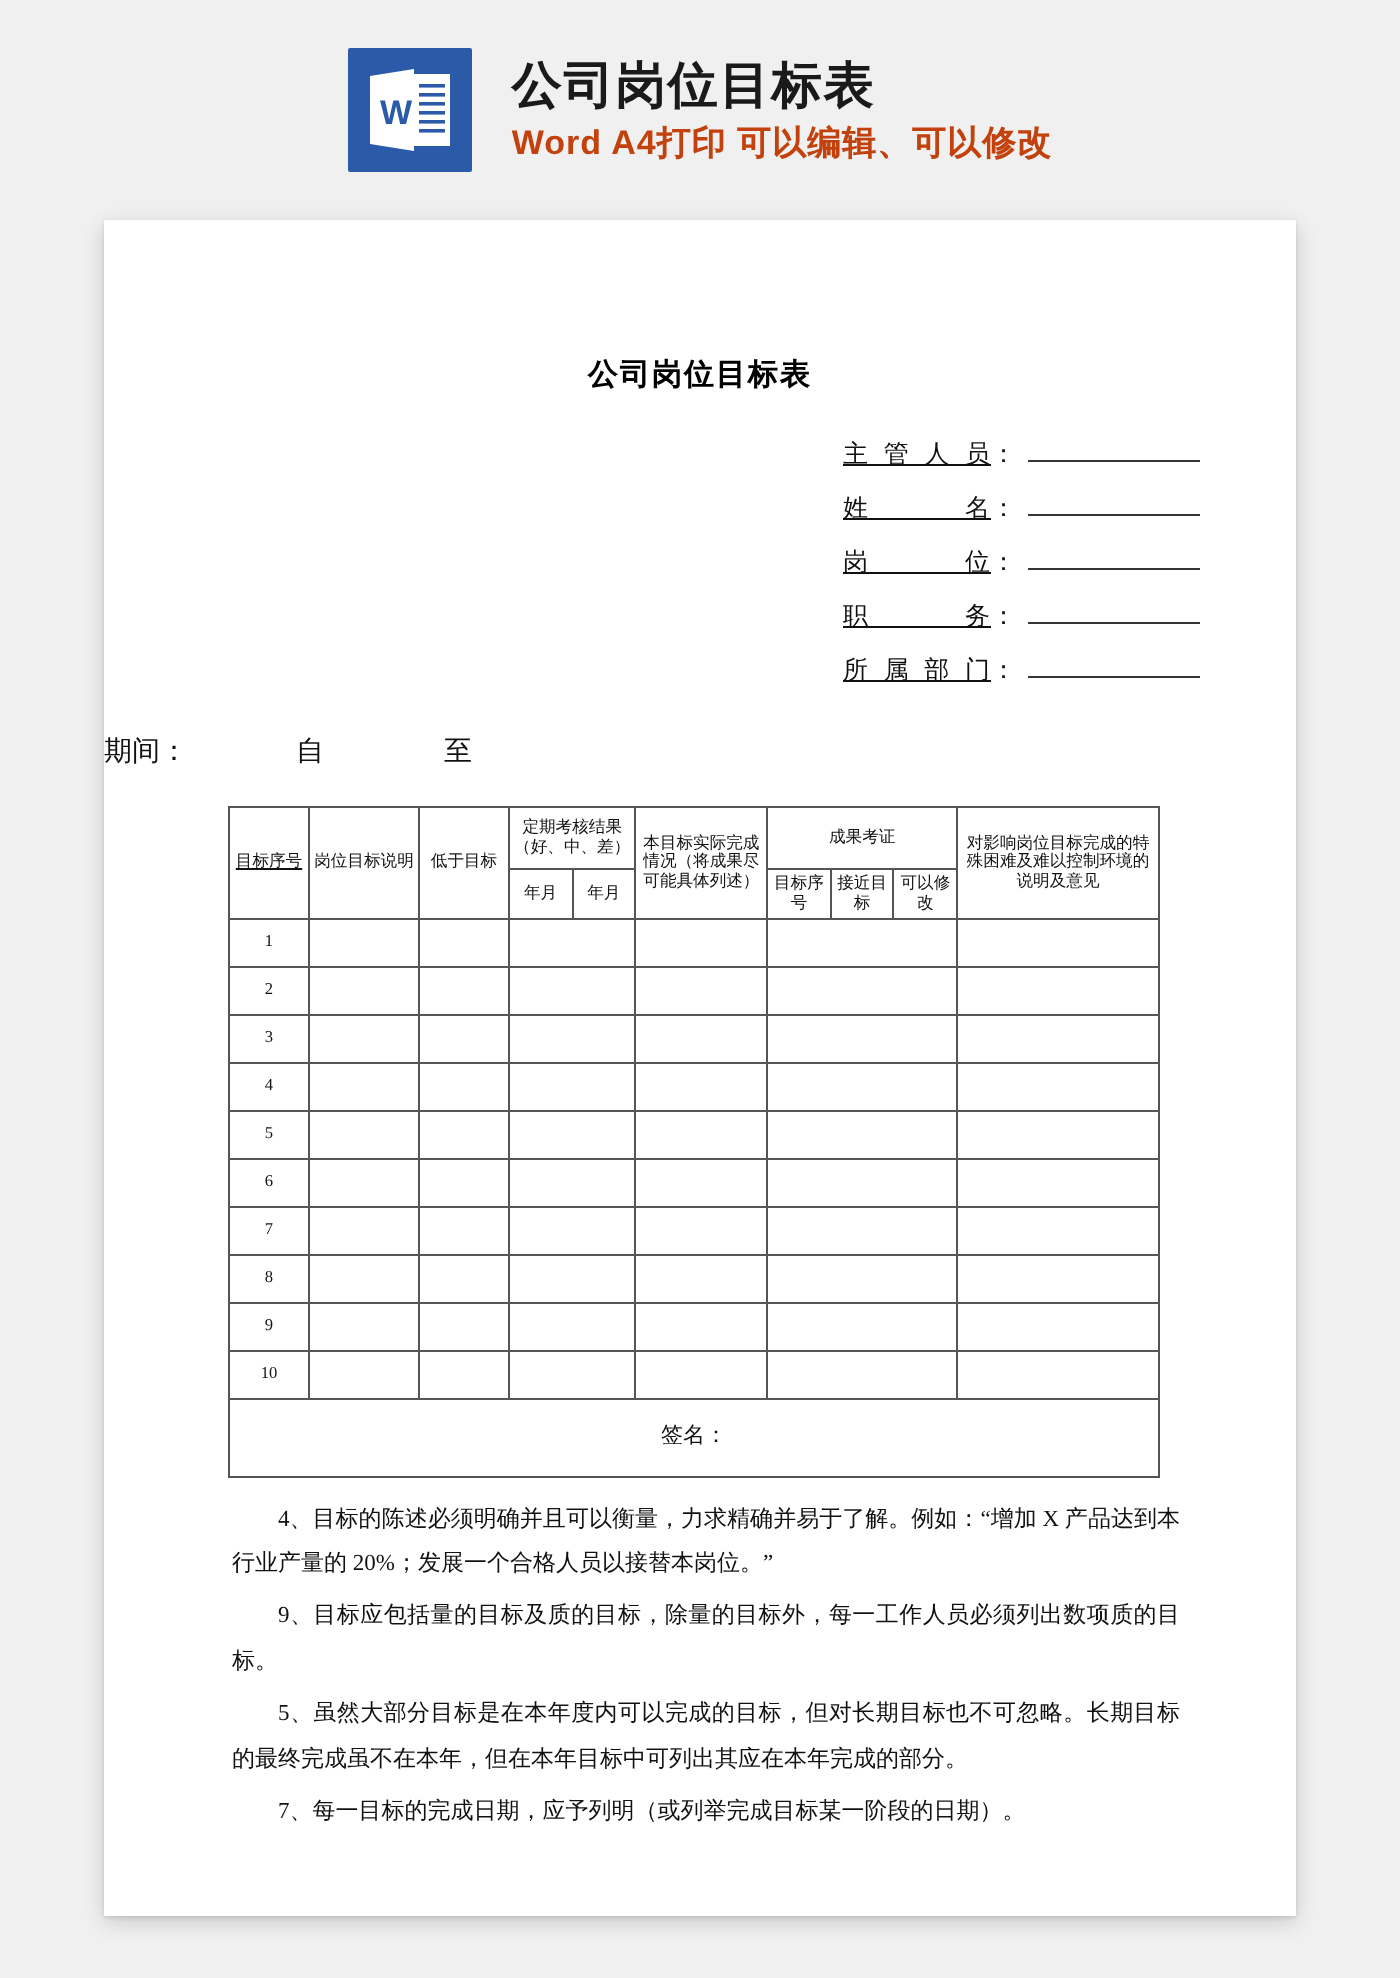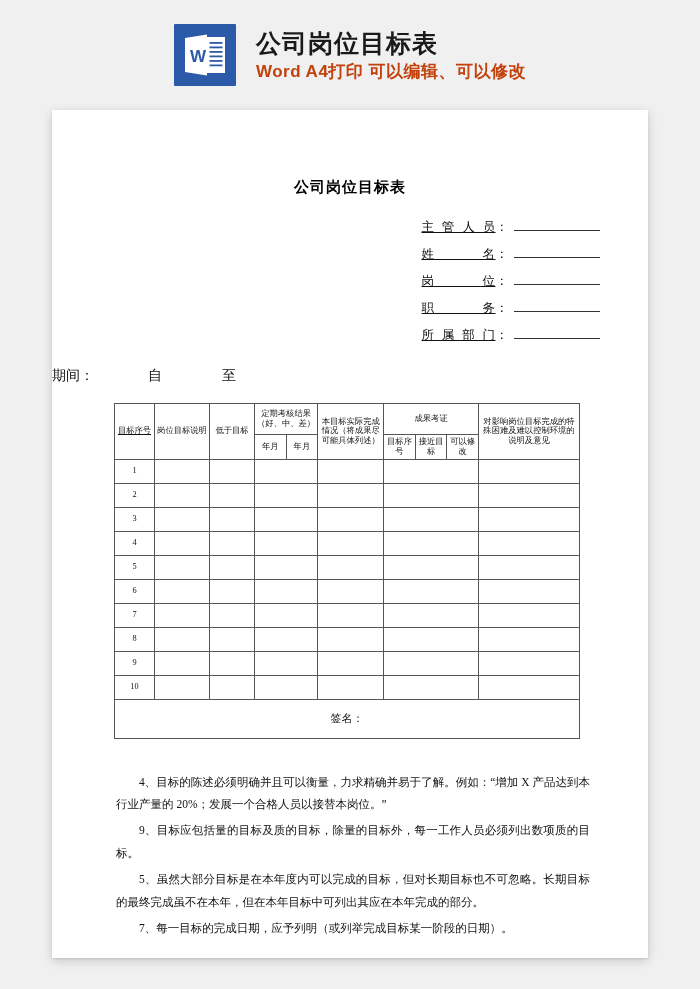--- a/index.html
+++ b/index.html
@@ -172,21 +172,21 @@
     height: 38px;
     text-align: right;
     padding-right: 78px;
     vertical-align: top;
     padding-top: 4px;
     font-size: 11px;
   }
 
   
   .notes {
-    margin-top: 32px;
+    margin-top: 10px;
     padding: 0 58px 0 64px;
     font-size: 11.5px;
     color: #111;
     line-height: 1.95;
     text-align: justify;
   }
   .notes p {
     margin: 0 0 4px 0;
     text-indent: 2em;
   }

